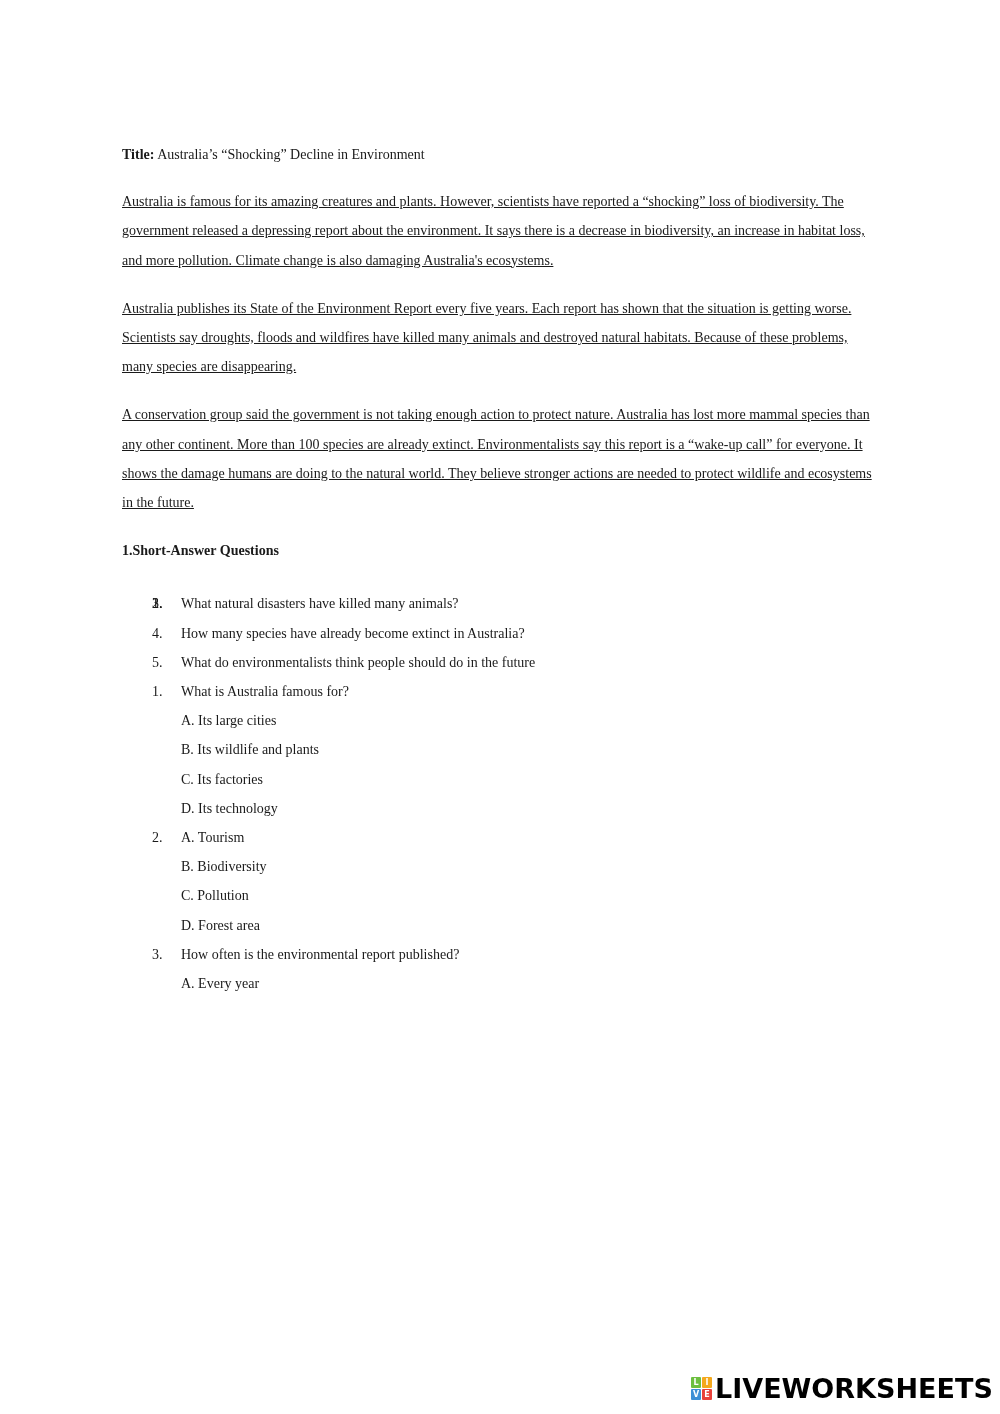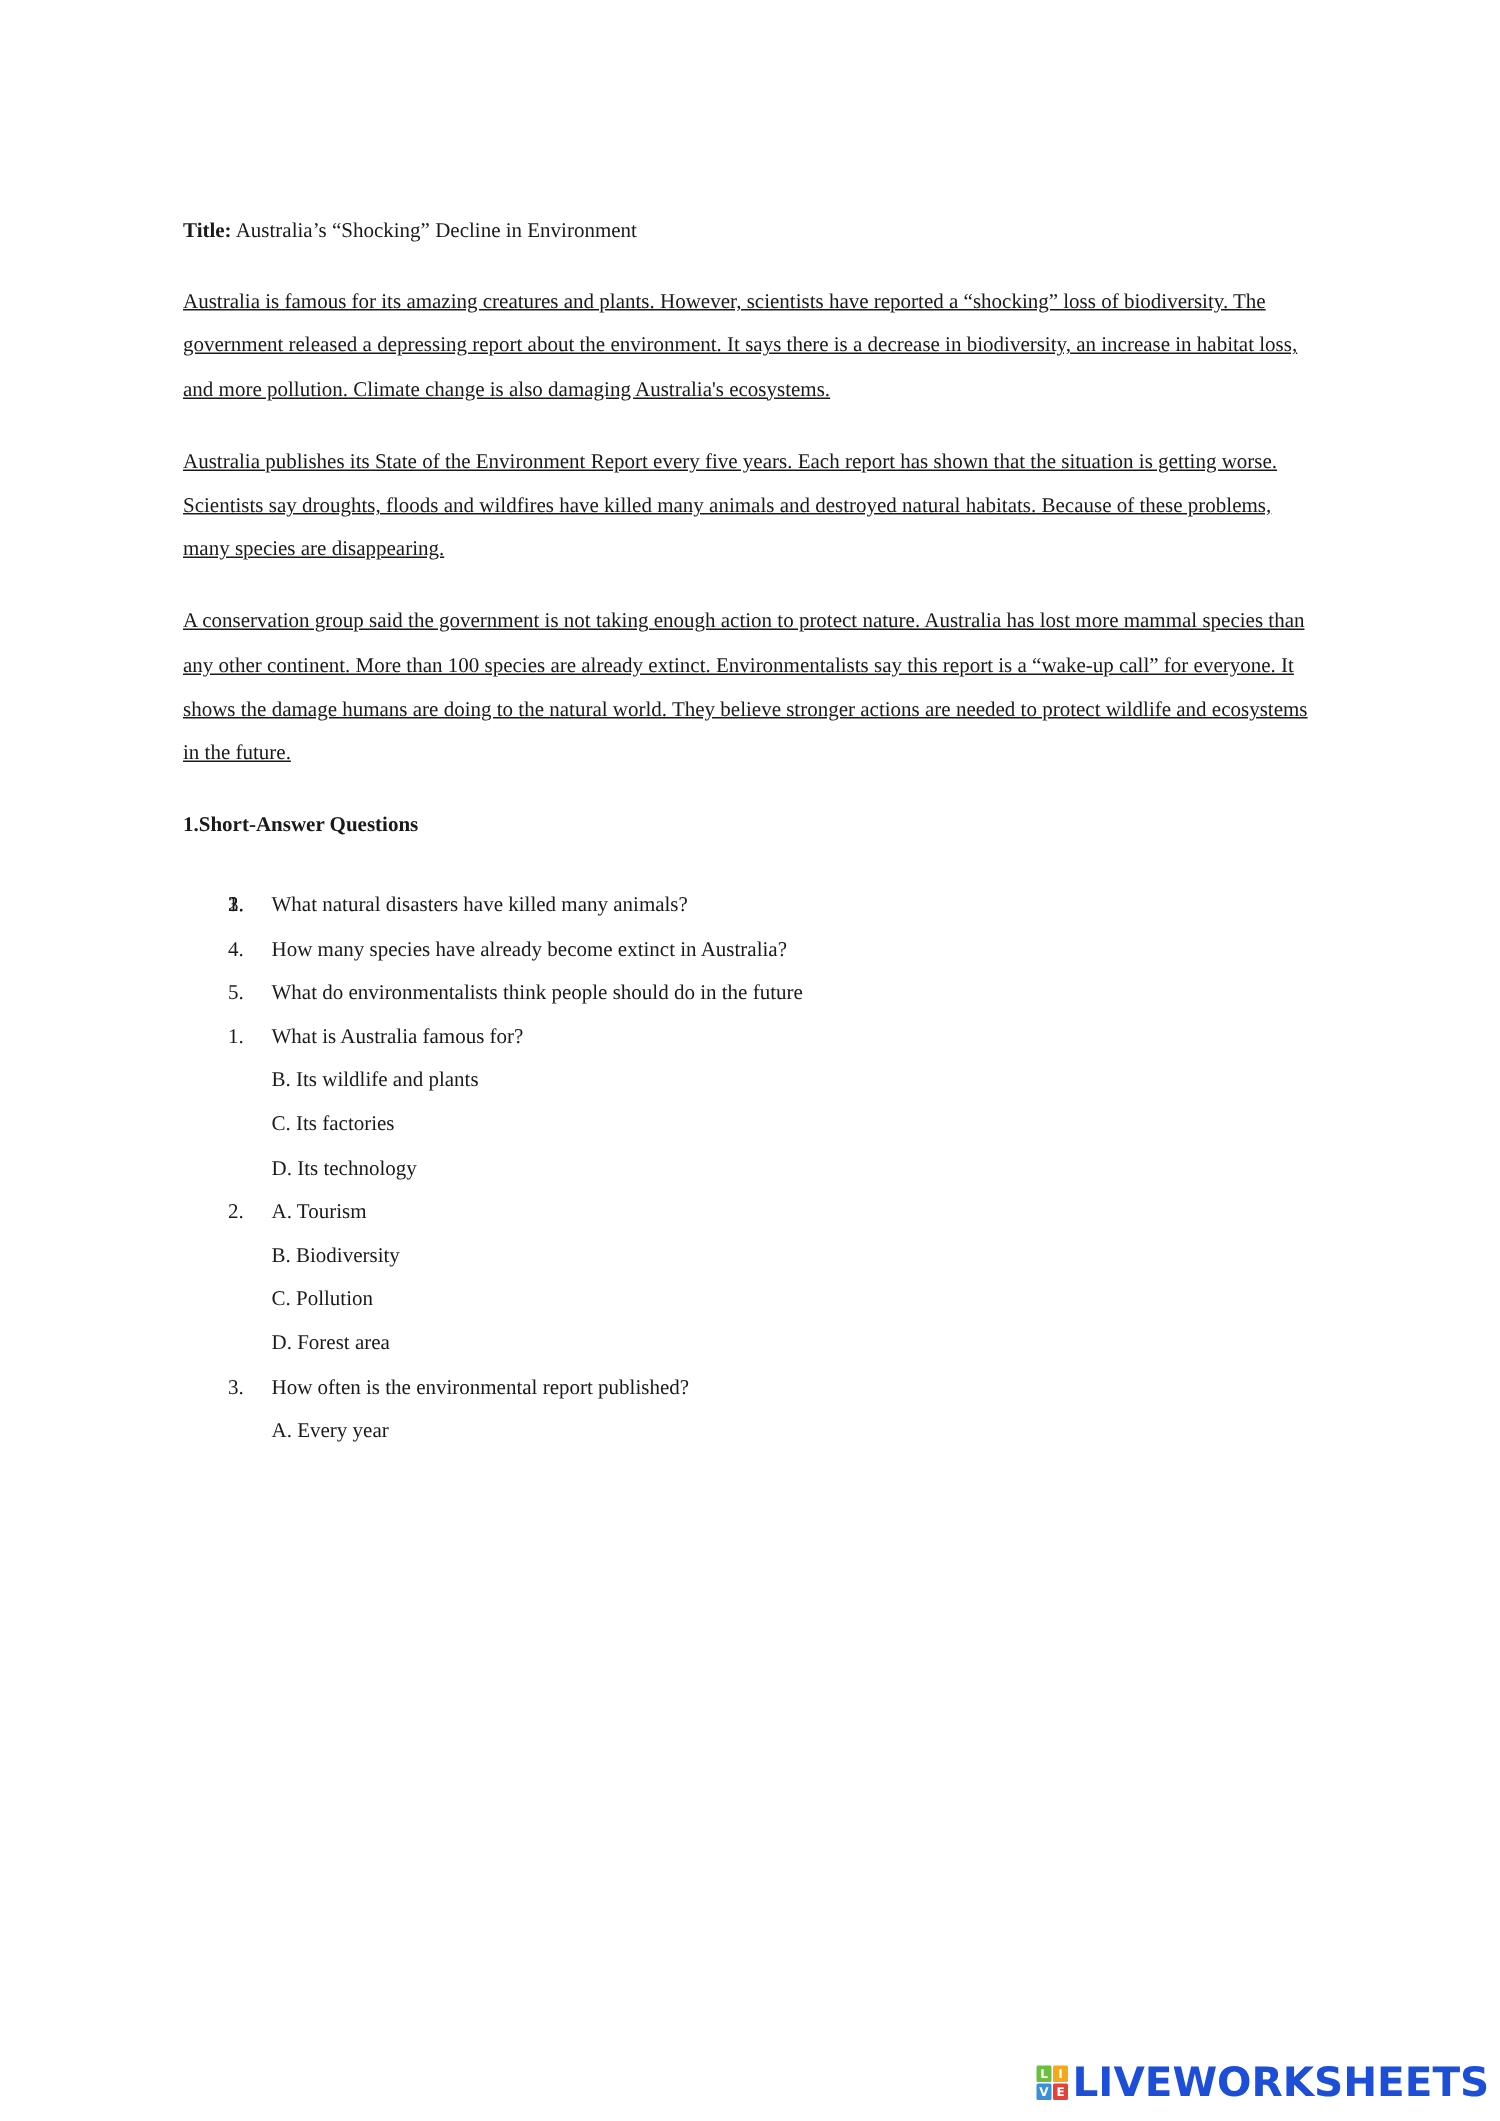--- a/index.html
+++ b/index.html
@@ -77,21 +77,21 @@
       font-family: "DejaVu Sans", sans-serif;
       font-weight: bold;
       font-size: 8px;
       color: #ffffff;
       border-radius: 1px;
     }
     .logo-text {
       font-family: "DejaVu Sans", "Liberation Sans", sans-serif;
       font-weight: bold;
       font-size: 27px;
-      color: #1d4ed8;
+      color: #000000;
       letter-spacing: 0px;
       line-height: 1;
     }
   </style>
 </head>
 <body>
 
 <div class="page">
   <p class="title-line"><b>Title:</b><span> Australia’s “Shocking” Decline in Environment</span></p>
 
@@ -105,20 +105,21 @@
     <li><span class="qnum">2.</span></li>
     <li><span class="qnum">3.</span><span>What natural disasters have killed many animals?</span></li>
     <li><span class="qnum">4.</span><span>How many species have already become extinct in Australia?</span></li>
     <li><span class="qnum">5.</span><span>What do environmentalists think people should do in the future</span></li>
   </ol>
 
   <ol class="qlist">
     <li>
       <span class="qnum">1.</span>
       <span class="opt">What is Australia famous for?</span>
+      <span class="opt">A. Its large cities</span>
       <span class="opt">B. Its wildlife and plants</span>
       <span class="opt">C. Its factories</span>
       <span class="opt">D. Its technology</span>
     </li>
     <li>
       <span class="qnum">2.</span>
       <span class="opt">A. Tourism</span>
       <span class="opt">B. Biodiversity</span>
       <span class="opt">C. Pollution</span>
       <span class="opt">D. Forest area</span>

